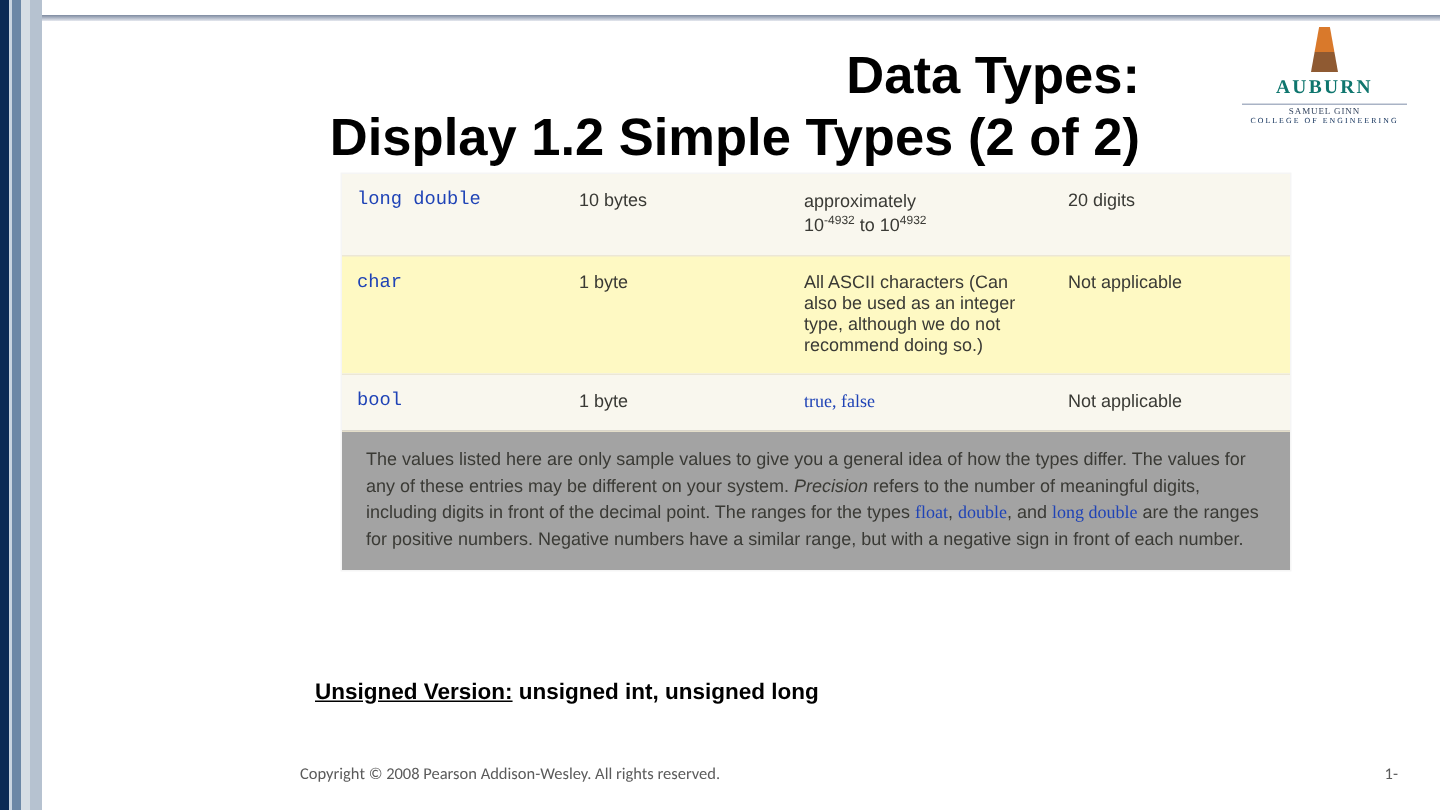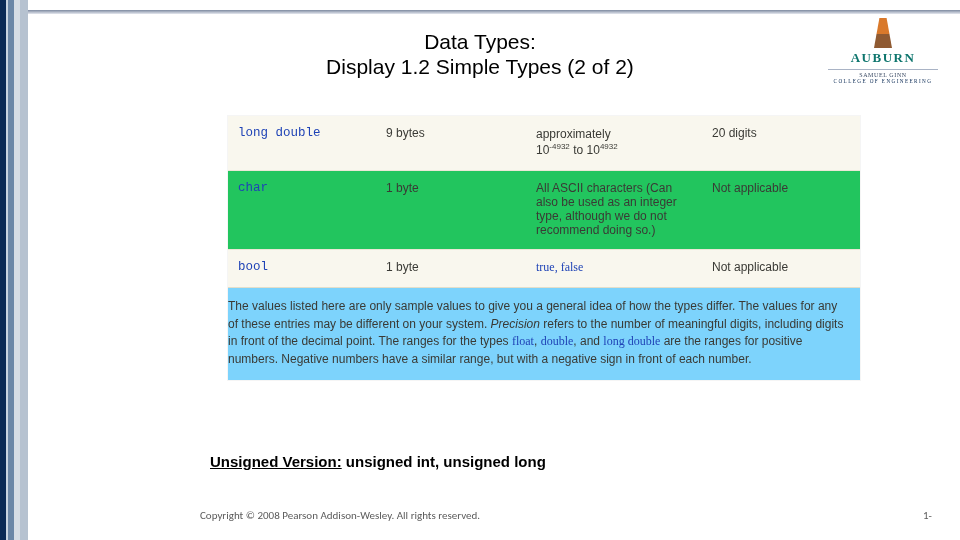--- a/index.html
+++ b/index.html
@@ -30,23 +30,23 @@
   }
   .top-accent {
     position: absolute;
     left: 28px; right: 0; top: 10px;
     height: 4px;
     background: linear-gradient(to bottom, #7d8aa0, #e5e8ef);
   }
   .title-block {
     position: absolute;
     top: 30px; left: 200px; width: 560px;
-    text-align: center;
-    font-weight: 400;
-    font-size: 21px;
+    text-align: right;
+    font-weight: 700;
+    font-size: 35px;
     line-height: 1.18;
     color: #000;
   }
   .logo-block {
     position: absolute;
     top: 18px; right: 22px;
     width: 110px;
     text-align: center;
   }
   .logo-tower {
@@ -98,28 +98,28 @@
   .row:first-child { border-top: none; }
   .row > div {
     padding: 10px 10px 12px 10px;
     box-sizing: border-box;
   }
   .c1 { width: 148px; color: #1f43b6; font-family: 'Courier New', monospace; font-size: 12.5px; }
   .c2 { width: 150px; }
   .c3 { width: 176px; }
   .c4 { width: 158px; }
   .row-a { background: #f9f7ee; }
-  .row-b { background: #22c55e; }
+  .row-b { background: #fef9c3; }
   .mono-blue { color: #1f43b6; font-family: Liberation Serif, serif; }
   .c3 .sup-line { line-height: 1.35; }
   sup { font-size: 8px; line-height: 0; }
 
   .note {
-    background: #7dd3fc;
-    padding: 10px 12px 12px 0;
+    background: #a3a3a3;
+    padding: 10px 12px 12px 16px;
     border-top: 1px solid #e4dec9;
     line-height: 1.45;
     font-size: 12px;
   }
   .note .mono-blue { font-size: 12px; }
 
   .unsigned {
     position: absolute;
     left: 210px; top: 453px;
     font-size: 15px;
@@ -161,21 +161,21 @@
     <div class="logo-word">AUBURN</div>
     <div class="logo-rule"></div>
     <div class="logo-sub1">SAMUEL GINN</div>
     <div class="logo-sub2">COLLEGE OF ENGINEERING</div>
   </div>
 
   <div class="figure">
 
     <div class="row row-a">
       <div class="c1">long double</div>
-      <div class="c2">9 bytes</div>
+      <div class="c2">10 bytes</div>
       <div class="c3">
         <div class="sup-line">approximately</div>
         <div class="sup-line">
           <span>10</span><sup>-4932</sup><span> to </span><span>10</span><sup>4932</sup>
         </div>
       </div>
       <div class="c4">20 digits</div>
     </div>
 
     <div class="row row-b">

